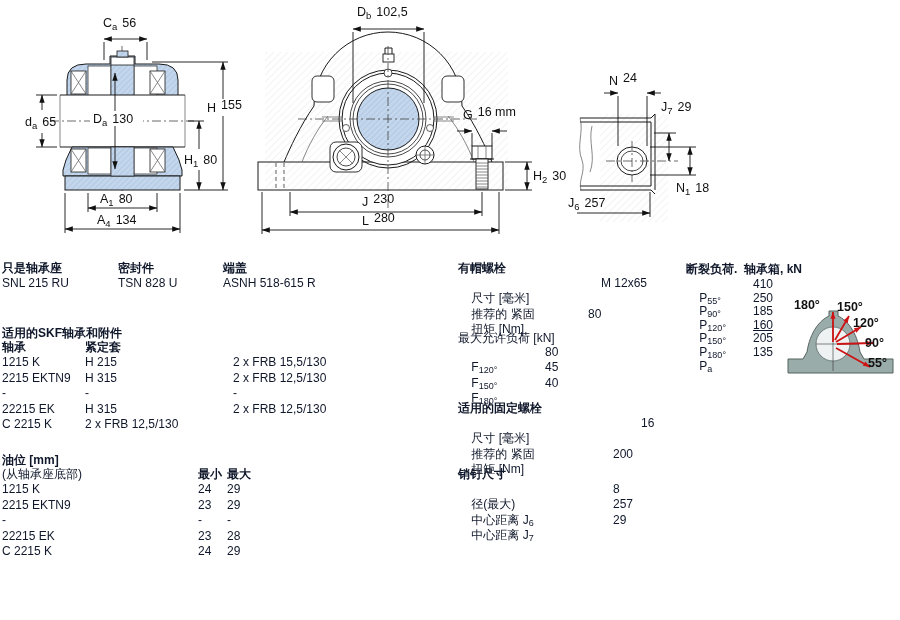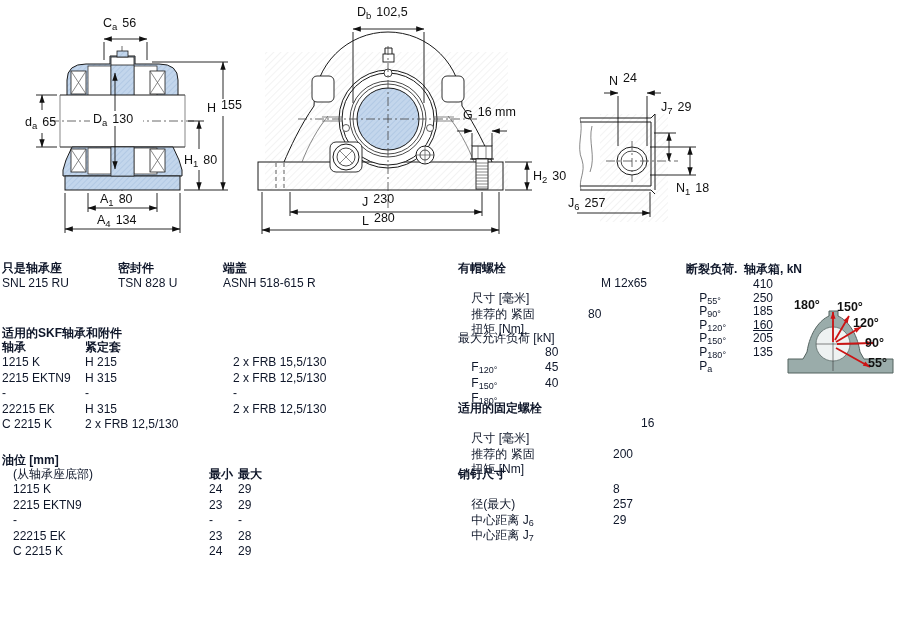--- a/index.html
+++ b/index.html
@@ -5,21 +5,21 @@
   html,body{margin:0;padding:0;background:#fff;}
   #page{position:relative;width:900px;height:620px;background:#fff;overflow:hidden;
         font-family:"Liberation Sans",sans-serif;font-size:12px;color:#0f172a;}
   .sec{position:absolute;}
   .b{font-weight:bold;}
   .row{height:15.4px;line-height:15.4px;position:relative;white-space:pre;}
   .row13{height:13.6px;line-height:13.6px;position:relative;white-space:pre;}
   .v{position:absolute;top:0;}
   .sub{font-size:9px;vertical-align:-2px;}
   .grid3{display:grid;grid-template-columns:83px 148px auto;}
-  .gridoil{display:grid;grid-template-columns:196px 29px auto;margin-left:11px;}
+  .gridoil{display:grid;grid-template-columns:196px 29px auto;}
   svg text{font-family:"Liberation Sans",sans-serif;font-size:12.5px;fill:#111;}
   svg .dsub{font-size:9.5px;}
   .ln{stroke:#1a1a1a;stroke-width:1;fill:none;}
   .thin{stroke:#555;stroke-width:0.7;fill:none;}
   .dim{stroke:#111;stroke-width:0.9;fill:none;}
   .cl{stroke:#444;stroke-width:0.8;fill:none;stroke-dasharray:9 3 2 3;}
   .dash{stroke:#333;stroke-width:0.8;fill:none;stroke-dasharray:4 3;}
 </style>
 </head>
 <body>

